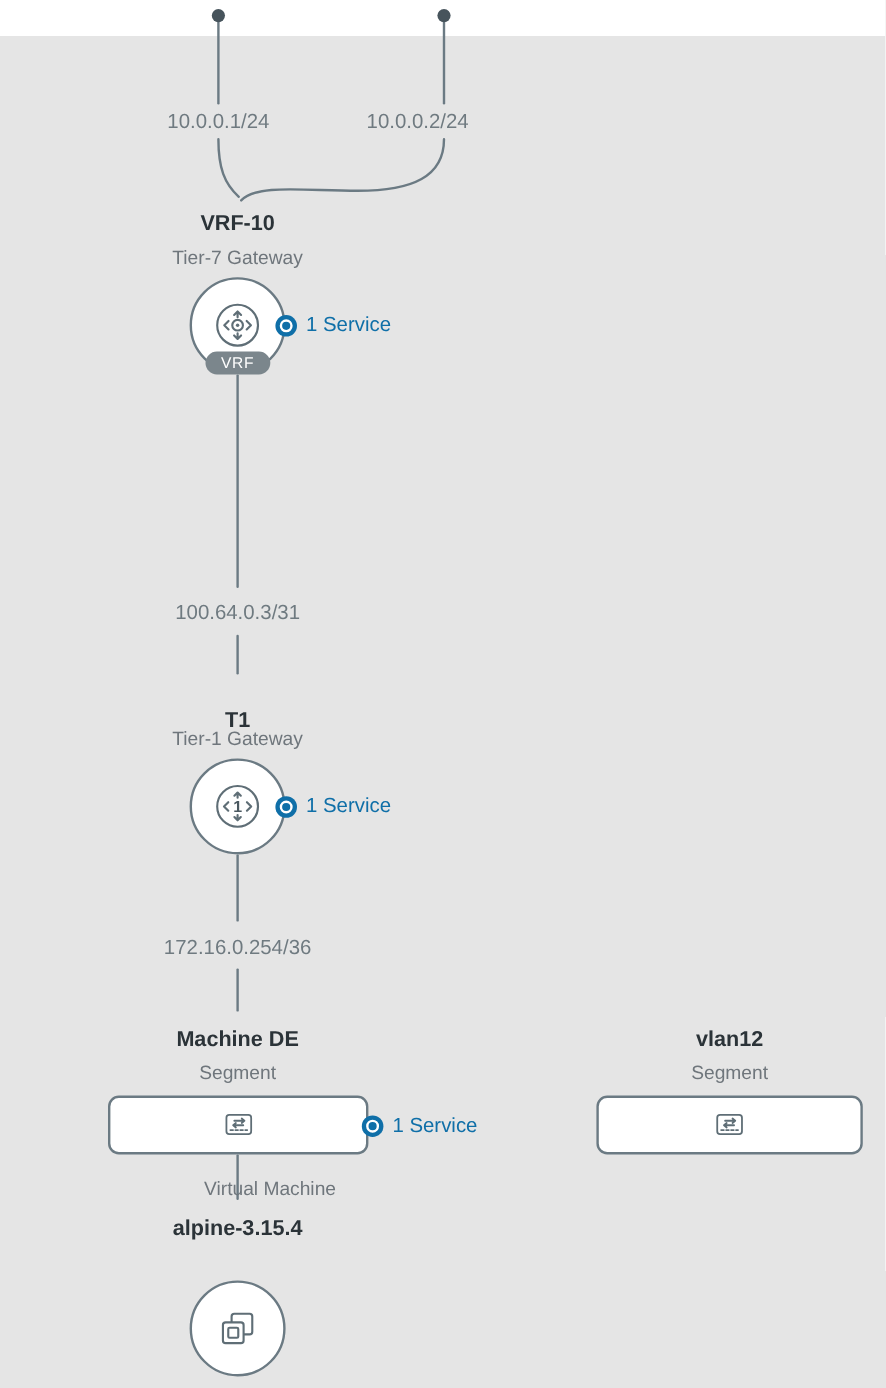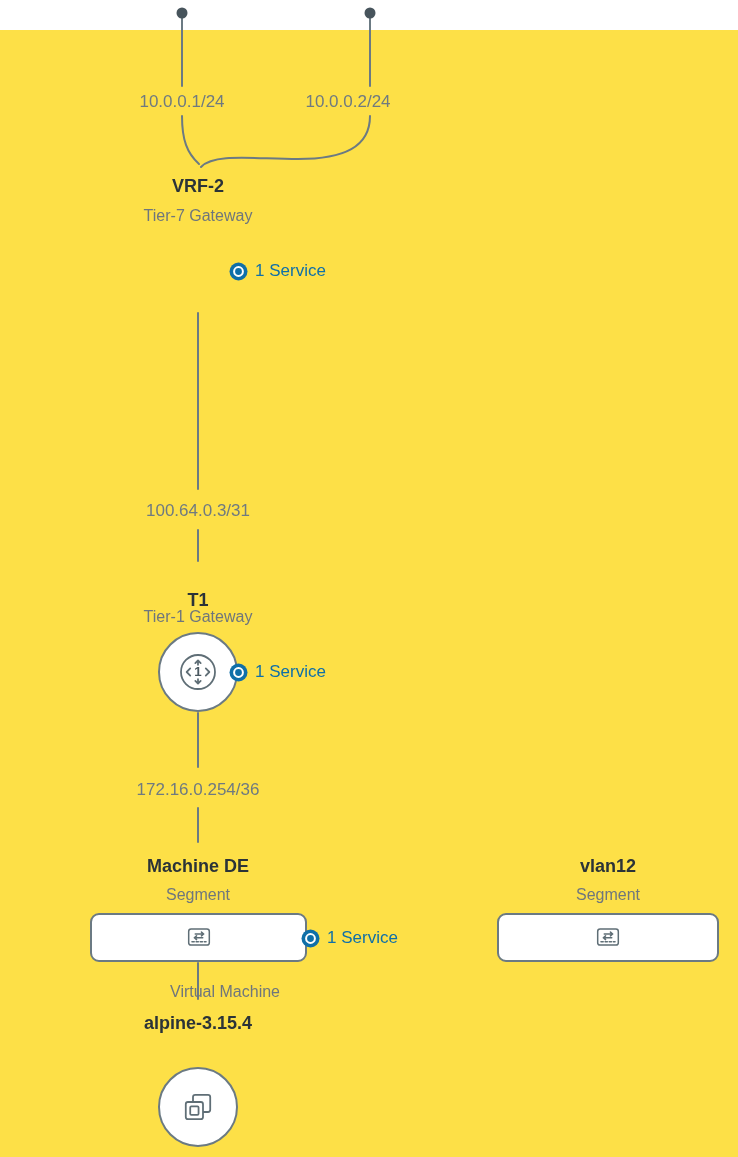--- a/index.html
+++ b/index.html
@@ -1,21 +1,21 @@
 <!DOCTYPE html>
 <html><head>
 <meta charset="utf-8">
 <style>
   * { margin:0; padding:0; box-sizing:border-box; }
   html,body { background:#fff; }
   body { font-family:"Liberation Sans", sans-serif; }
 
   .canvas {
     position:relative; width:738px; height:1157px;
-    background:#fde047; overflow:hidden;
+    background:#e5e5e5; overflow:hidden;
   }
   .topstrip {
     position:absolute; top:0; left:0; width:100%; height:30px;
     background:#ffffff;
   }
   svg.wires { position:absolute; top:0; left:0; }
 
   .ip-label {
     position:absolute; transform:translateX(-50%);
     color:#6f7a80; font-size:17px; line-height:20px; white-space:nowrap;
@@ -84,23 +84,35 @@
     </g>
     <g fill="#47545c">
       <circle cx="182" cy="13" r="5.5"></circle>
       <circle cx="370" cy="13" r="5.5"></circle>
     </g>
   </svg>
 
   <div class="ip-label" style="left:182px; top:92px;">10.0.0.1/24</div>
   <div class="ip-label" style="left:348px; top:92px;">10.0.0.2/24</div>
 
-  <div class="node-title" style="left:198px; top:176px;">VRF-2</div>
+  <div class="node-title" style="left:198px; top:176px;">VRF-10</div>
   <div class="node-sub" style="left:198px; top:206px;">Tier-7 Gateway</div>
 
+  <div class="circle-node" style="left:158px; top:231px;">
+    <svg width="40" height="40" viewBox="0 0 36 36">
+      <circle class="icon-stroke" cx="18" cy="18" r="15.3"></circle>
+      <circle class="icon-stroke" cx="18" cy="18" r="4" stroke-width="1.4"></circle>
+      <circle cx="18" cy="18" r="1.3" fill="#5f6e76"></circle>
+      <path class="icon-stroke" stroke-width="1.5" d="M11.2 14.8 L8 18 L11.2 21.2"></path>
+      <path class="icon-stroke" stroke-width="1.5" d="M24.8 14.8 L28 18 L24.8 21.2"></path>
+      <path class="icon-stroke" stroke-width="1.5" d="M18 12 V8.2 M15.4 10.3 L18 7.7 L20.6 10.3"></path>
+      <path class="icon-stroke" stroke-width="1.5" d="M18 24 V27.8 M15.4 25.7 L18 28.3 L20.6 25.7"></path>
+    </svg>
+    <div class="vrf-badge">VRF</div>
+  </div>
 
   <div class="service" style="left:229px; top:261px;">
     <svg width="19" height="19" viewBox="0 0 19 19">
       <circle cx="9.5" cy="9.5" r="9" fill="#0f6fa8"></circle>
       <circle cx="9.5" cy="9.5" r="4.4" fill="none" stroke="#ffffff" stroke-width="2"></circle>
     </svg>
     <span>1 Service</span>
   </div>
 
   <div class="ip-label" style="left:198px; top:501px;">100.64.0.3/31</div>

